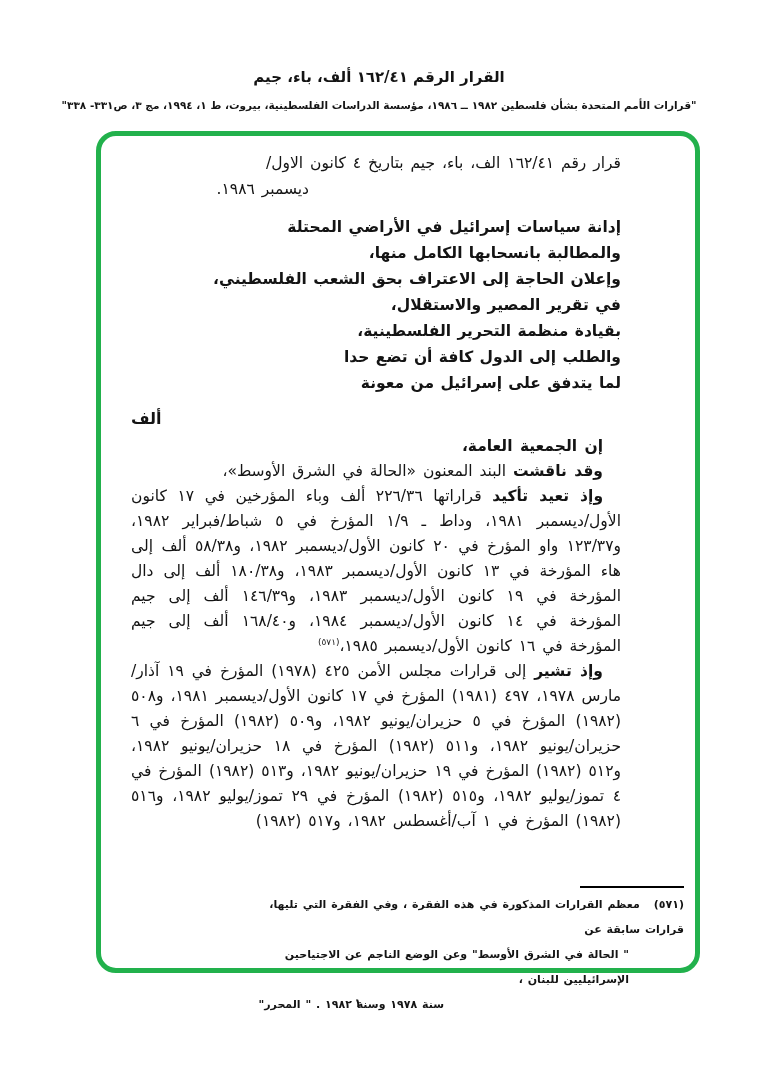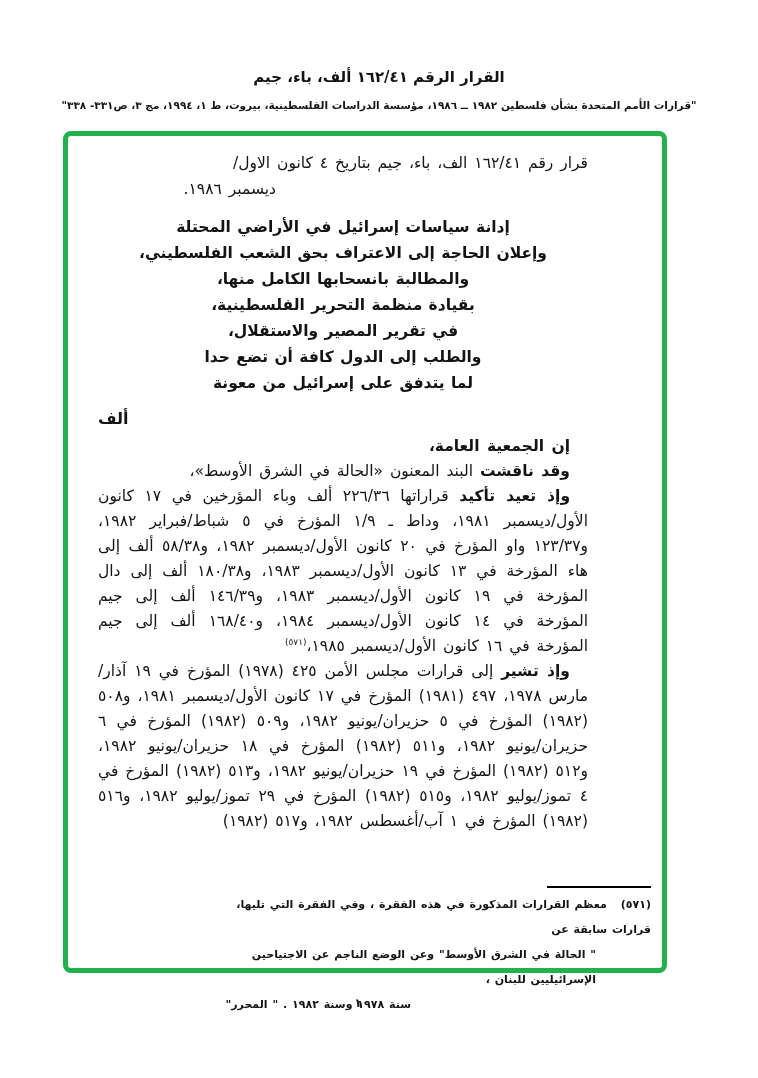--- a/index.html
+++ b/index.html
@@ -14,32 +14,32 @@
   .page-title{
     position:absolute; top:68px; left:0; width:758px;
     text-align:center; font-weight:bold; font-size:15px; direction:rtl;
   }
   .page-source{
     position:absolute; top:99px; left:0; width:758px;
     text-align:center; font-weight:bold; font-size:10.5px; direction:rtl;
     letter-spacing:0.2px;
   }
   .doc-box{
-    position:absolute; left:63px; top:131px; width:604px; height:842px;
-    border:5px solid var(--green); border-radius:8px;
+    position:absolute; left:96px; top:131px; width:604px; height:842px;
+    border:5px solid var(--green); border-radius:20px;
   }
   .doc-inner{ position:absolute; inset:0; direction:rtl; }
   .body-col{
     margin:14px 74px 0 30px;
     font-size:15.5px; line-height:25px; text-align:justify;
     word-spacing:2px;
   }
   .opening{ line-height:26px; text-align:right; }
   .opening-l2{ margin-right:312px; white-space:nowrap;text-align:right; }
-  .heading{ margin-top:12px; text-align:center; font-weight:bold; font-size:15.5px; line-height:26px; word-spacing:1px; }
+  .heading{ margin-top:12px; text-align:right; font-weight:bold; font-size:15.5px; line-height:26px; word-spacing:1px; }
   .section-letter{ margin-top:10px; text-align:left; font-weight:bold; font-size:16px; line-height:26px; }
   .para{ margin:0; text-indent:18px; }
   .para.mt{ margin-top:2px; }
   .lead{ font-weight:bold; }
   sup{ font-size:9px; line-height:0; }
   .fn{
     position:absolute; top:750px; right:11px; width:445px;
     direction:rtl; font-size:11px; font-weight:bold;
     line-height:25px; text-align:right; word-spacing:1px;
   }
@@ -62,24 +62,24 @@
   <div class="doc-inner">
     <div class="body-col">
 
       <div class="opening">
         <div>قرار رقم ١٦٢/٤١ الف، باء، جيم بتاريخ ٤ كانون الاول/</div>
         <div class="opening-l2">ديسمبر ١٩٨٦.</div>
       </div>
 
       <div class="heading">
         <div>إدانة سياسات إسرائيل في الأراضي المحتلة</div>
+        <div>والمطالبة بانسحابها الكامل منها،</div>
         <div>وإعلان الحاجة إلى الاعتراف بحق الشعب الفلسطيني،</div>
-        <div>والمطالبة بانسحابها الكامل منها،</div>
+        <div>في تقرير المصير والاستقلال،</div>
         <div>بقيادة منظمة التحرير الفلسطينية،</div>
-        <div>في تقرير المصير والاستقلال،</div>
         <div>والطلب إلى الدول كافة أن تضع حدا</div>
         <div>لما يتدفق على إسرائيل من معونة</div>
       </div>
 
       <div class="section-letter">ألف</div>
 
       <p class="para mt"><span class="lead">إن الجمعية العامة،</span></p>
 
       <p class="para"><span class="lead">وقد ناقشت</span> <span>البند المعنون «الحالة في الشرق الأوسط»،</span></p>
 

